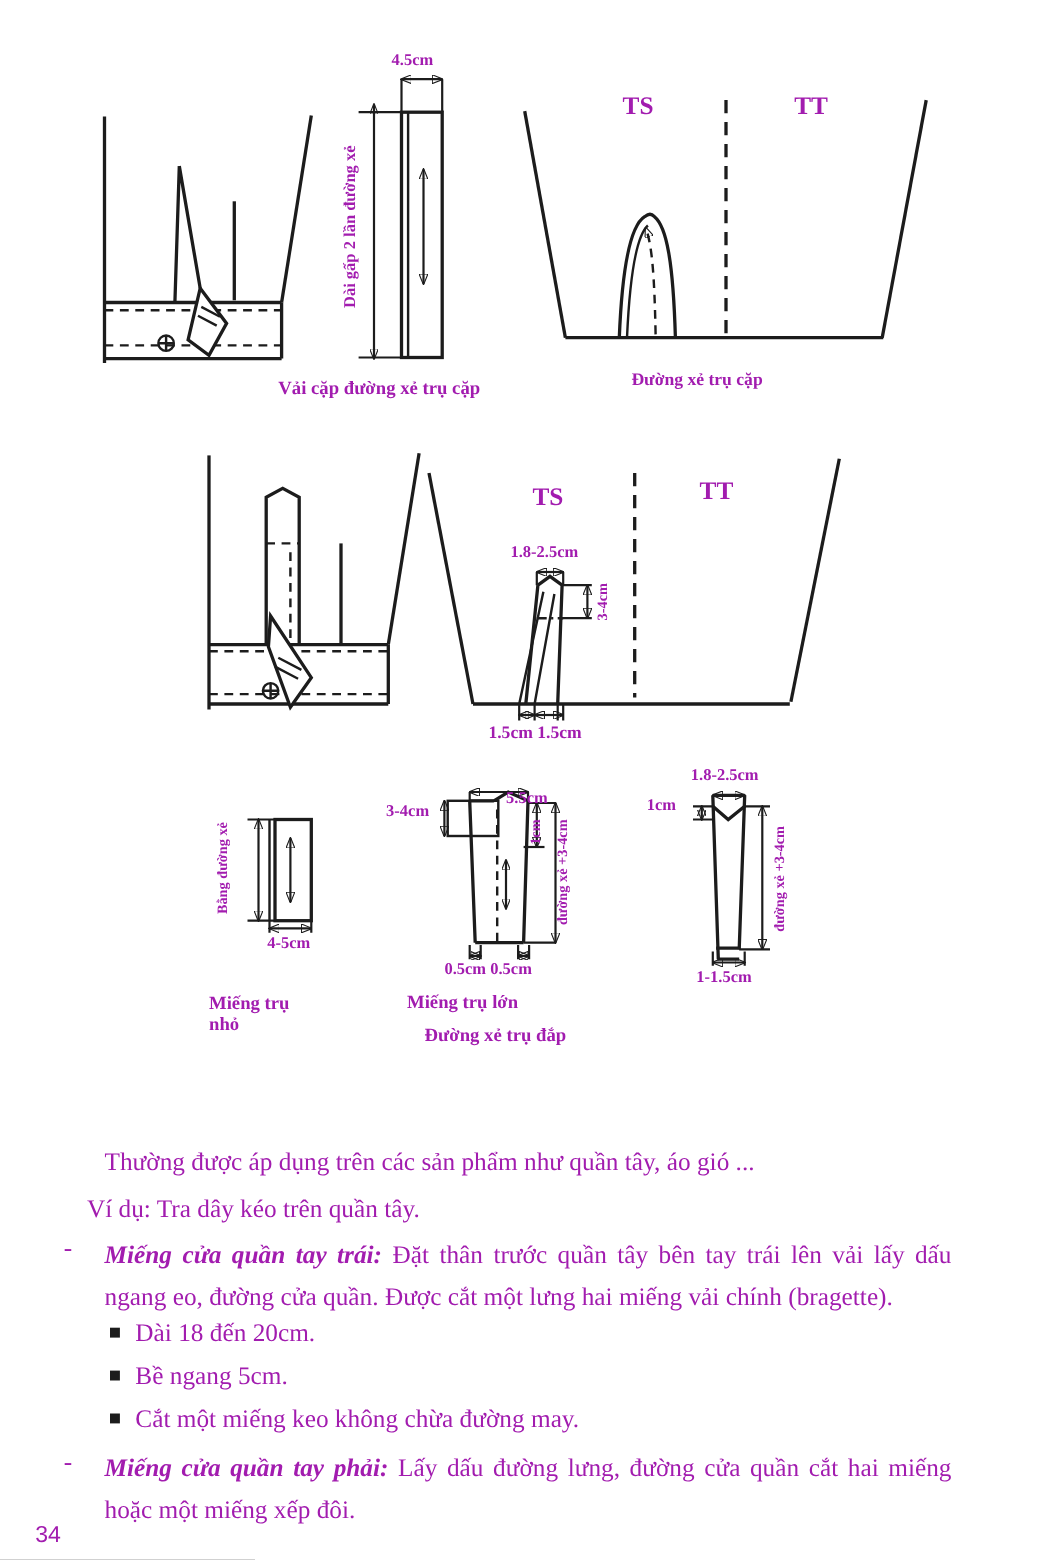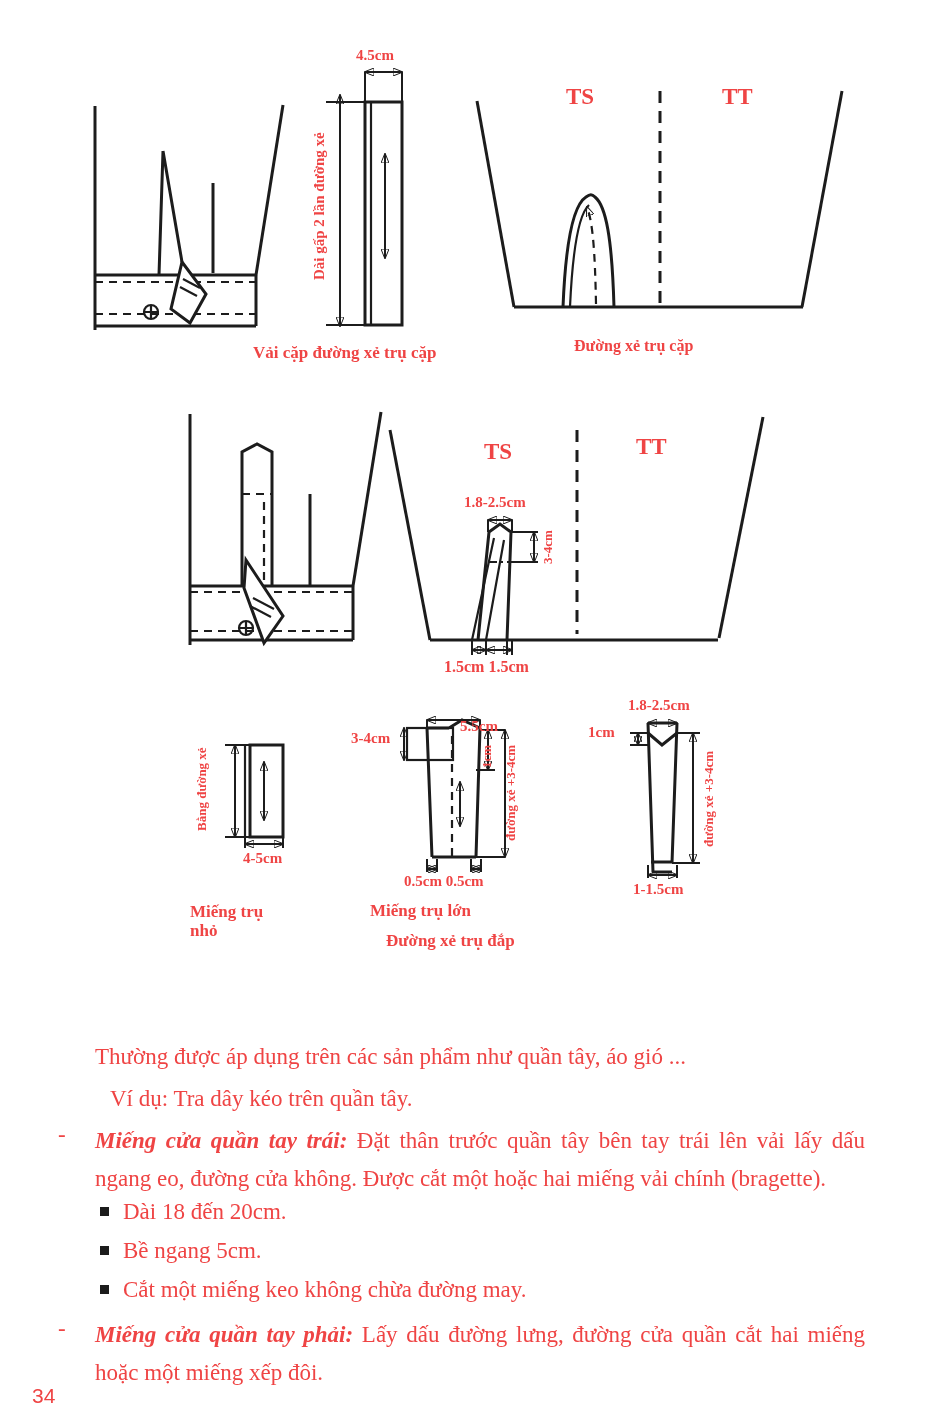--- a/index.html
+++ b/index.html
@@ -1,17 +1,17 @@
 <!DOCTYPE html>
 <html><head>
 <meta charset="utf-8">
 <style>
   html,body{margin:0;padding:0;background:#888;}
   #page{position:relative;width:945px;height:1418px;background:#ffffff;overflow:hidden;
-        font-family:"Liberation Serif",serif;color:#ef4444;text-decoration:underline;}
+        font-family:"Liberation Serif",serif;color:#a21caf;text-decoration:underline;}
   svg{position:absolute;overflow:visible;}
   svg path, svg rect, svg circle{stroke:#1c1c1c;fill:none;}
   .s3{stroke-width:3px;}
   .s2{stroke-width:2.2px;}
   .dim{stroke-width:2px;}
   .dash{stroke-dasharray:12 8;}
   .dashf{stroke-dasharray:8 6;}
   .dashdot{stroke-dasharray:9 4 2 4;}
   .flap{fill:#ffffff;stroke-width:3px;}
   .dlabel{position:absolute;font-weight:bold;font-size:15px;line-height:1.1;white-space:nowrap;}
@@ -175,24 +175,24 @@
   <div class="dlabel" style="left:404px;top:873px;">0.5cm 0.5cm</div>
   <div class="dlabel cap" style="left:370px;top:902px;width:104px;">Miếng trụ lớn</div>
   <div class="dlabel cap" style="left:386px;top:932px;width:140px;">Đường xẻ trụ đắp</div>
 
   <div class="dlabel" style="left:628px;top:697px;">1.8-2.5cm</div>
   <div class="dlabel" style="left:588px;top:724px;">1cm</div>
   <div class="vlabel sm" style="left:701px;top:733px;height:132px;">đường xẻ +3-4cm</div>
   <div class="dlabel" style="left:633px;top:881px;">1-1.5cm</div>
 
   <div class="body-text" style="left:95px;top:1042px;">Thường được áp dụng trên các sản phẩm như quần tây, áo gió ...</div>
-  <div class="body-text" style="left:110px;top:1084px;">Ví dụ: Tra dây kéo trên quần tây.</div>
+  <div class="body-text" style="left:79px;top:1084px;">Ví dụ: Tra dây kéo trên quần tây.</div>
 
   <div class="marker" style="top:1122px;">-</div>
-  <div class="item" style="top:1122px;"><span class="lead">Miếng cửa quần tay trái:</span><span> Đặt thân trước quần tây bên tay trái lên vải lấy dấu ngang eo, đường cửa không. Được cắt một hoặc hai miếng vải chính (bragette).</span></div>
+  <div class="item" style="top:1122px;"><span class="lead">Miếng cửa quần tay trái:</span><span> Đặt thân trước quần tây bên tay trái lên vải lấy dấu ngang eo, đường cửa quần. Được cắt một lưng hai miếng vải chính (bragette).</span></div>
 
   <div class="sqbullet" style="top:1207px;"></div>
   <div class="bullet-text" style="top:1199px;">Dài 18 đến 20cm.</div>
 
   <div class="sqbullet" style="top:1246px;"></div>
   <div class="bullet-text" style="top:1238px;">Bề ngang 5cm.</div>
 
   <div class="sqbullet" style="top:1285px;"></div>
   <div class="bullet-text" style="top:1277px;">Cắt một miếng keo không chừa đường may.</div>
 

